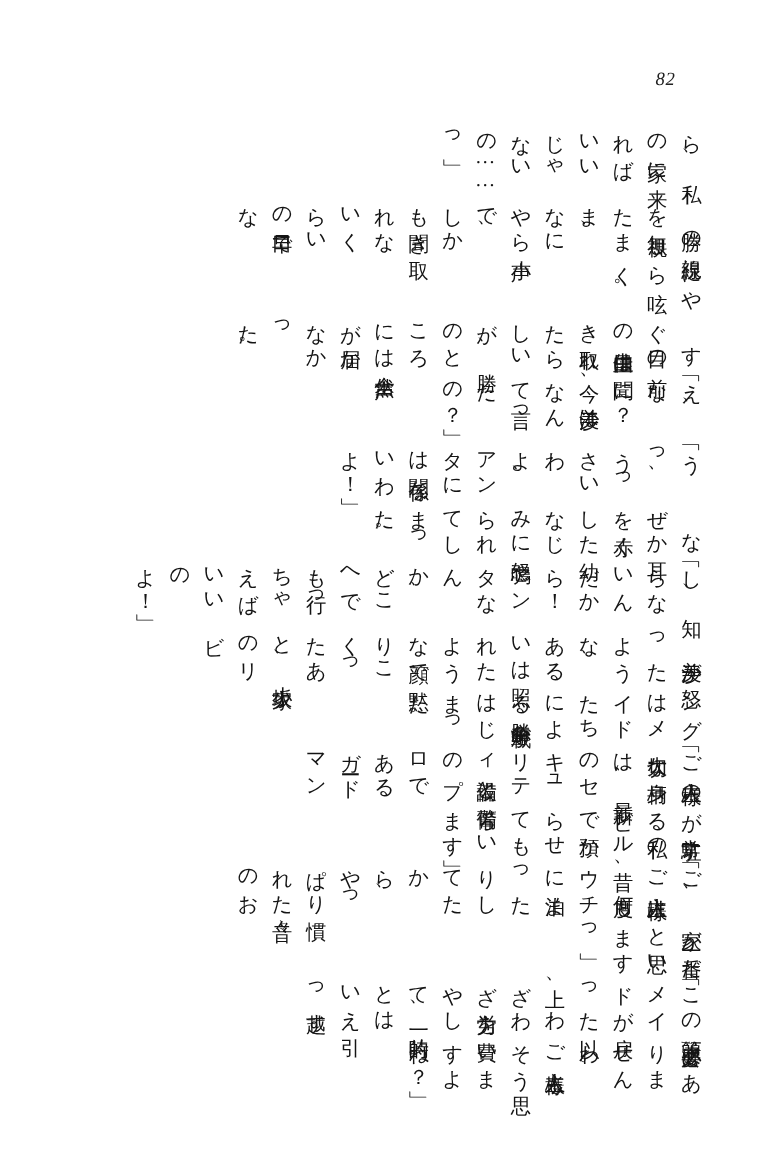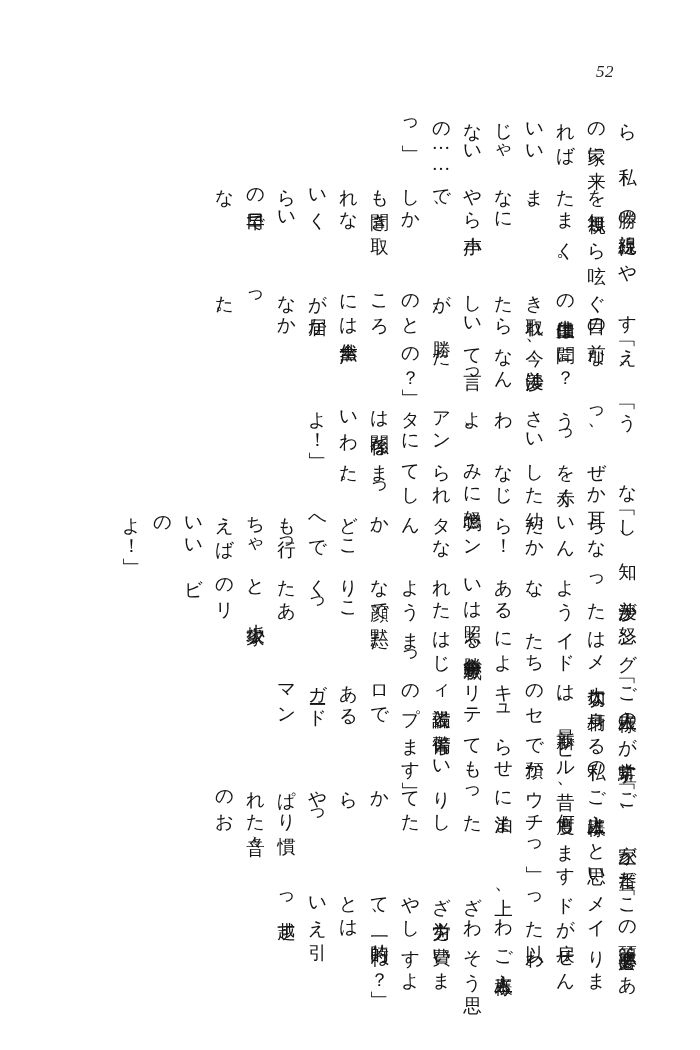--- a/index.html
+++ b/index.html
@@ -65,21 +65,21 @@
   
   .line {
     -webkit-font-smoothing: antialiased;
   }
 </style>
 </head>
 <body>
 
 <div class="page">
 
-  <div class="page-number">52</div>
+  <div class="page-number">82</div>
 
   <div class="text-block">
     <div class="line">ら、私の家に来ればいいじゃないの……っ」</div>
     <div class="line">　勝の視線を無視したまま、なにやら小声で、しかも聞き取れないくらいの早口でな</div>
     <div class="line">にやら呟く。</div>
     <div class="line">　すぐ目の前の由佳里は聞き取れたらしいが、勝のところには全然声が届かなかった。</div>
     <div class="line">「え、なに？　今、美沙はなんて言ったの？」</div>
     <div class="line">「うっ、うっさいわよ、アンタには関係ないわよ！」</div>
     <div class="line">　なぜか耳を赤くした幼なじみに怒鳴られてしまった。</div>
     <div class="line">「し、知らないんだから！　アンタなんか、どこへでも行っちゃえばいいのよ！」</div>

